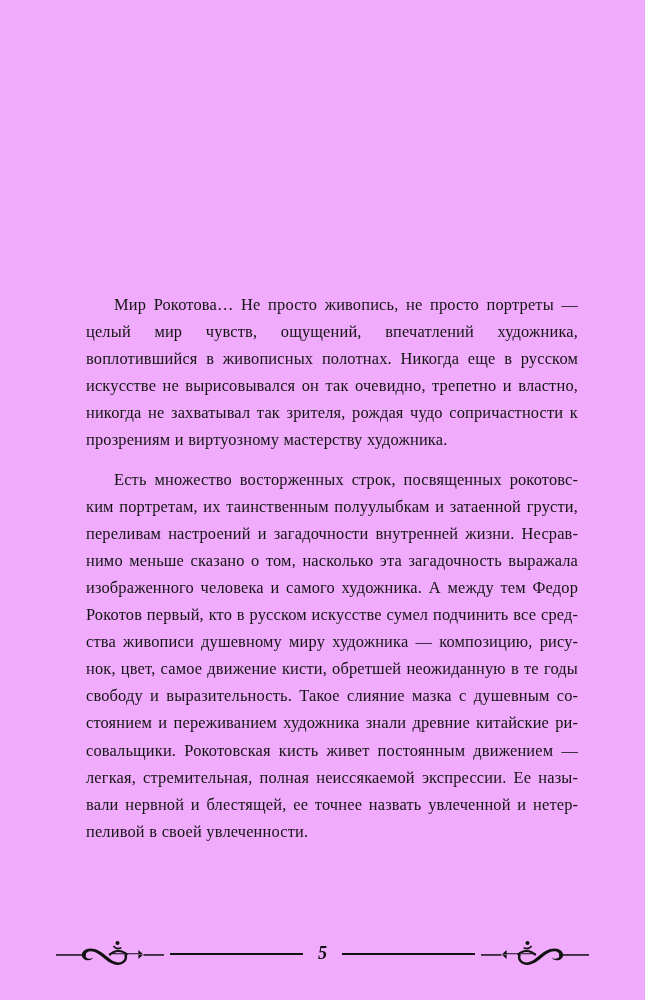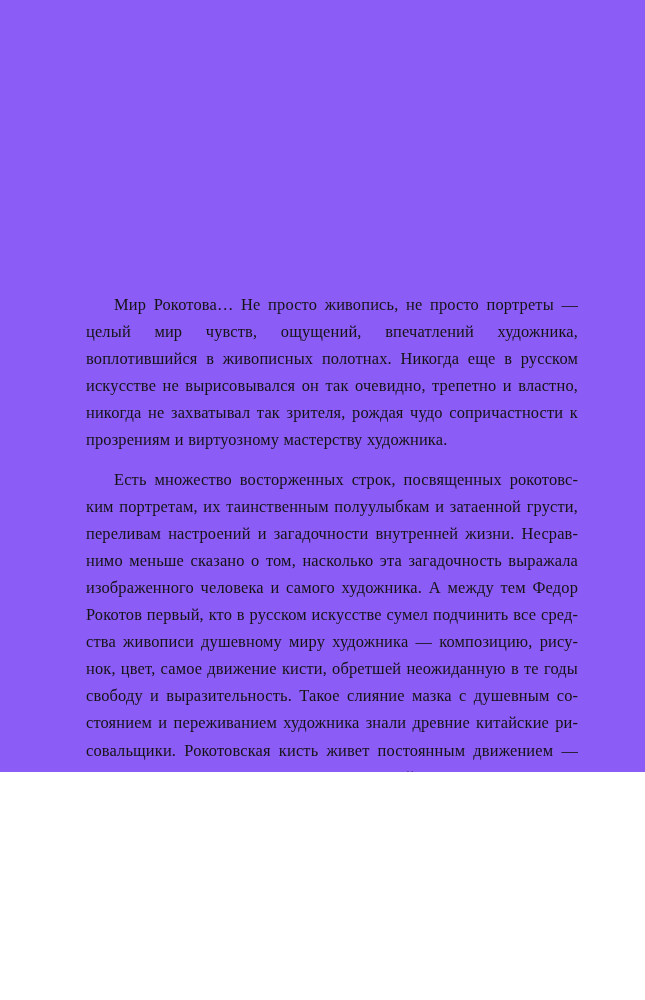--- a/index.html
+++ b/index.html
@@ -4,22 +4,22 @@
 <title>Book page</title>
 <style>
   html, body {
     margin: 0;
     padding: 0;
     background: #ffffff;
   }
   .page {
     position: relative;
     width: 645px;
-    height: 772px;
-    background: #8b5cf6;
+    height: 1000px;
+    background: #f0abfc;
     overflow: hidden;
     font-family: "Liberation Serif", "DejaVu Serif", serif;
     color: #000000;
   }
   .text-block {
     position: absolute;
     left: 86px;
     top: 291px;
     width: 492px;
   }

